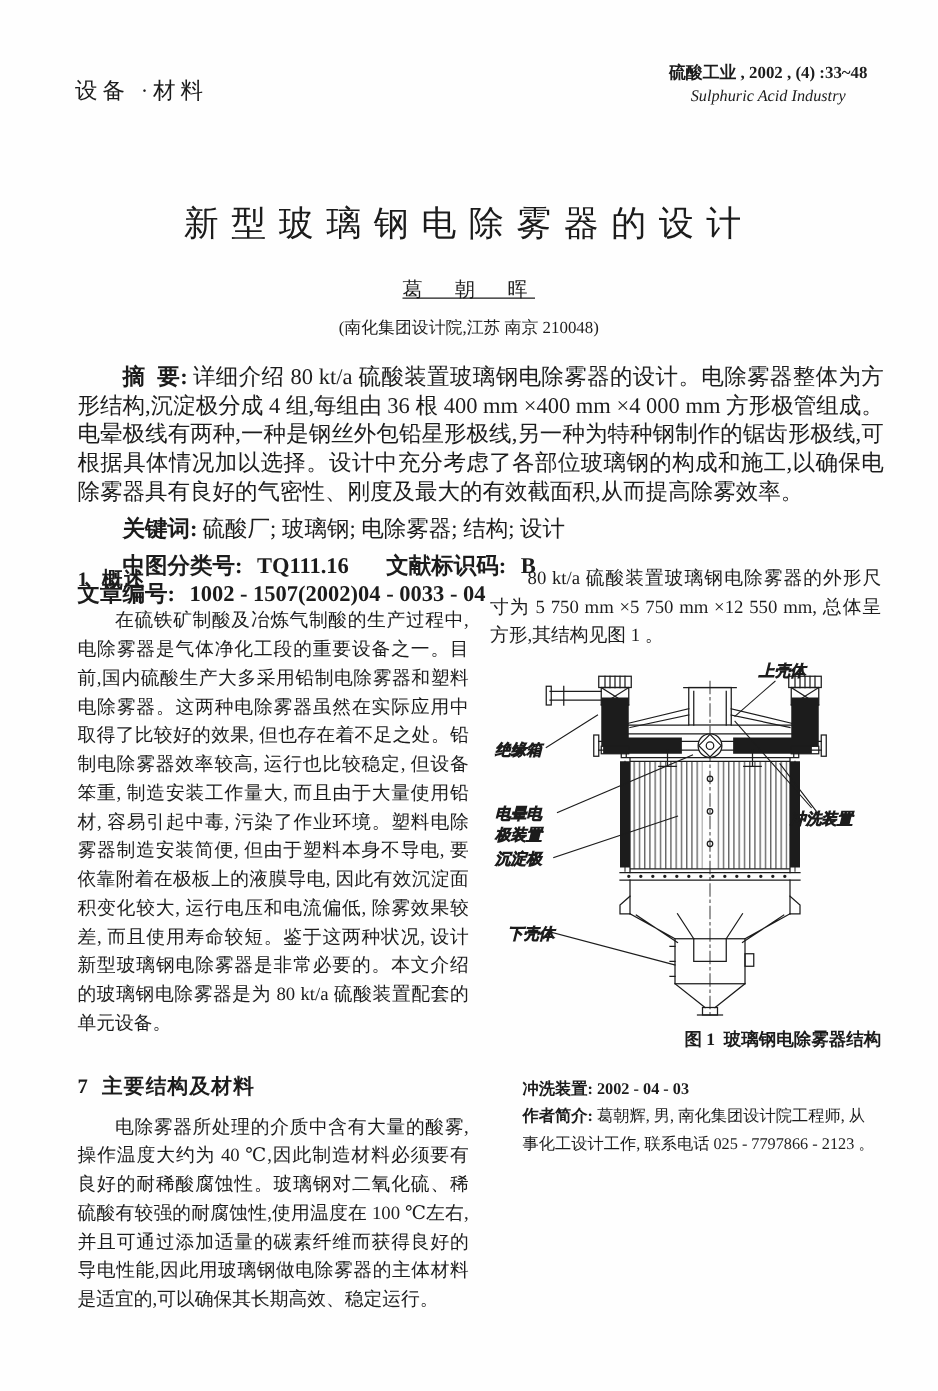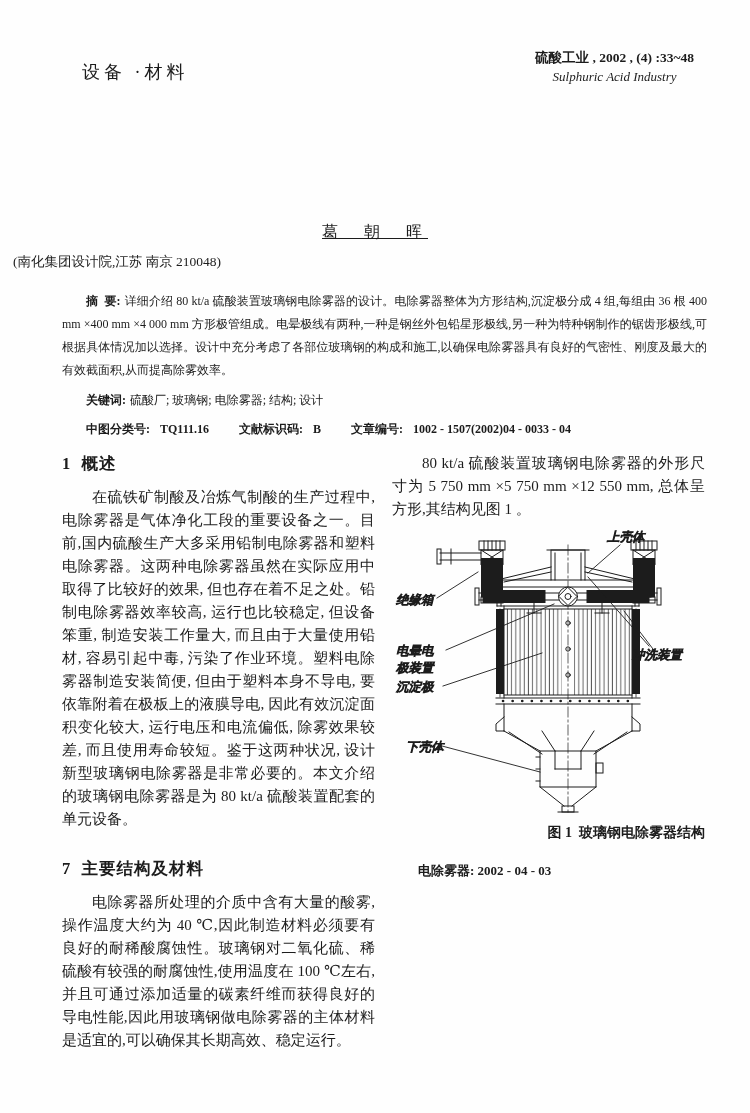--- a/index.html
+++ b/index.html
@@ -8,48 +8,48 @@
     width:750px;height:1113px;
     background:#fefefe;
     font-family:"Liberation Serif","DejaVu Serif",serif;
     color:#1c1c1c;
     overflow:hidden;
   }
   .pre{white-space:pre-wrap;}
 
   
   .hdr-left{
-    position:absolute;left:82px;top:60px;
+    position:absolute;left:60px;top:60px;
     font-size:18px;letter-spacing:4px;font-weight:500;
   }
   .hdr-right{
     position:absolute;right:56px;top:48px;
     text-align:center;line-height:19px;
   }
   .hdr-right .cn{font-size:13.5px;font-weight:700;}
   .hdr-right .en{font-size:13px;font-style:italic;font-weight:500;}
 
   
   .title{
     position:absolute;left:0;right:0;top:160px;
     text-align:center;font-size:28px;letter-spacing:10px;font-weight:500;
   }
   .author{
     position:absolute;left:0;right:0;top:222px;
     text-align:center;font-size:16px;letter-spacing:6px;text-decoration:underline;
   }
   .affiliation{
-    position:absolute;left:13px;right:0;top:253px;
-    text-align:left;font-size:13.5px;
+    position:absolute;left:0;right:0;top:253px;
+    text-align:center;font-size:13.5px;
   }
 
   
   .meta-block{
     position:absolute;left:62px;top:290px;width:645px;
-    font-size:12px;line-height:23px;text-align:justify;
+    font-size:18px;line-height:23px;text-align:justify;
   }
   .meta-block p{margin:0;}
   .meta-block .abstract{text-indent:2em;}
   .meta-block .kw{text-indent:2em;margin-top:7px;}
   .meta-block .cls{text-indent:2em;margin-top:6px;font-weight:700;text-align:left;}
   .lbl{font-weight:700;}
   .cls .grp{margin-right:30px;white-space:nowrap;text-align:right;}
   .cls .val{margin-left:7px;}
   .kw .lbl{margin-right:4px;}
   .abstract .lbl{margin-right:4px;}
@@ -85,20 +85,21 @@
 <body>
 
 <div class="page">
 
   <div class="hdr-left">设备 ·材料</div>
   <div class="hdr-right">
     <div class="cn">硫酸工业 , 2002 , (4) :33~48</div>
     <div class="en">Sulphuric Acid Industry</div>
   </div>
 
+  <div class="title">新型玻璃钢电除雾器的设计</div>
   <div class="author pre">葛  朝  晖</div>
   <div class="affiliation">(南化集团设计院,江苏 南京 210048)</div>
 
   <div class="meta-block">
     <p class="abstract"><span class="lbl pre">摘  要:</span><span>详细介绍 80 kt/a 硫酸装置玻璃钢电除雾器的设计。电除雾器整体为方形结构,沉淀极分成 4 组,每组由 36 根 400 mm ×400 mm ×4 000 mm 方形极管组成。电晕极线有两种,一种是钢丝外包铅星形极线,另一种为特种钢制作的锯齿形极线,可根据具体情况加以选择。设计中充分考虑了各部位玻璃钢的构成和施工,以确保电除雾器具有良好的气密性、刚度及最大的有效截面积,从而提高除雾效率。</span></p>
     <p class="kw"><span class="lbl">关键词:</span><span>硫酸厂; 玻璃钢; 电除雾器; 结构; 设计</span></p>
     <p class="cls"><span class="grp"><span>中图分类号: </span><span class="val">TQ111.16</span></span><span class="grp"><span>文献标识码: </span><span class="val">B</span></span><span class="grp"><span>文章编号: </span><span class="val">1002 - 1507(2002)04 - 0033 - 04</span></span></p>
   </div>
 
   <div class="col col-left">
@@ -222,17 +223,18 @@
         <text class="fig-label" x="4" y="166">沉淀极</text>
         <text class="fig-label" x="14" y="226">下壳体</text>
         <text class="fig-label" x="240" y="134">冲洗装置</text>
       </svg>
     </div>
 
     <p class="fig-caption pre">图 1  玻璃钢电除雾器结构</p>
 
 
     <div class="footnote">
-      <p><span class="lbl">电除雾器: </span><b>2002 - 04 - 03</b></p>
+      <p><span class="lbl">冲洗装置: </span><b>2002 - 04 - 03</b></p>
+      <p><span class="lbl">作者简介: </span><span>葛朝辉, 男, 南化集团设计院工程师, 从事化工设计工作, 联系电话 025 - 7797866 - 2123 。</span></p>
     </div>
   </div>
 
 </div>
 
 </body></html>

